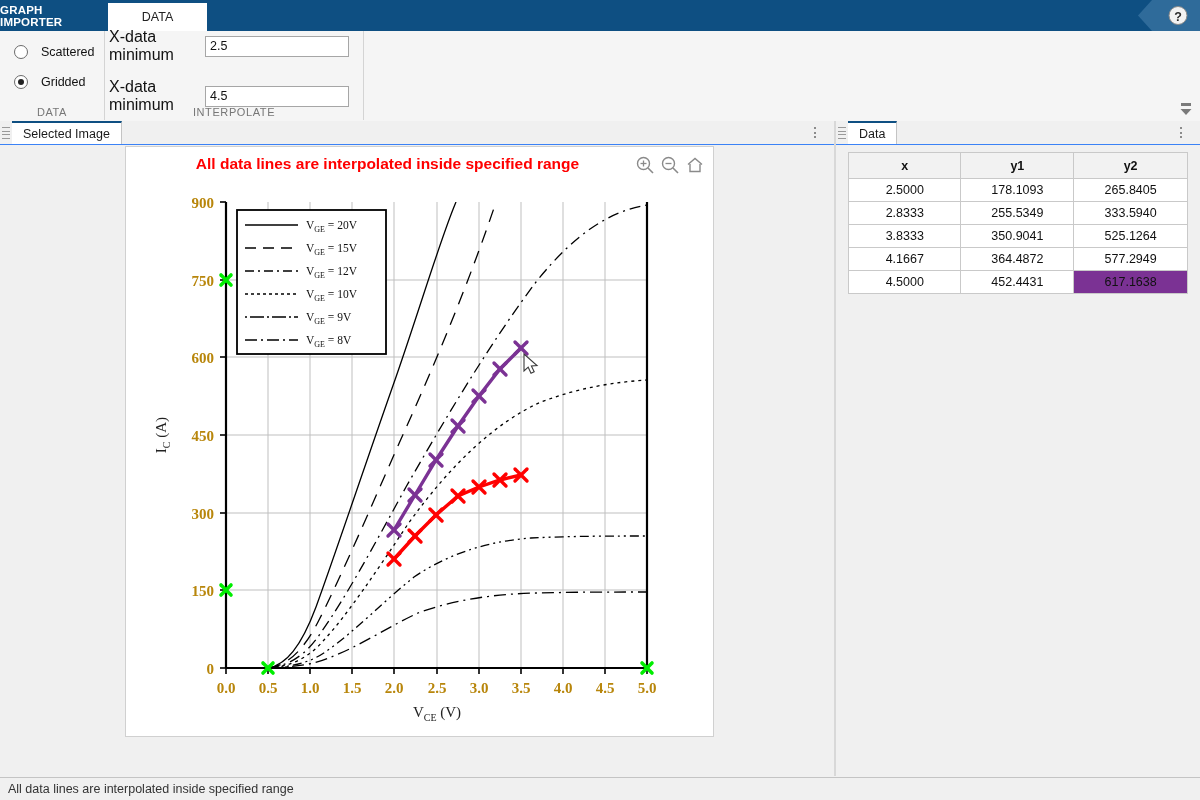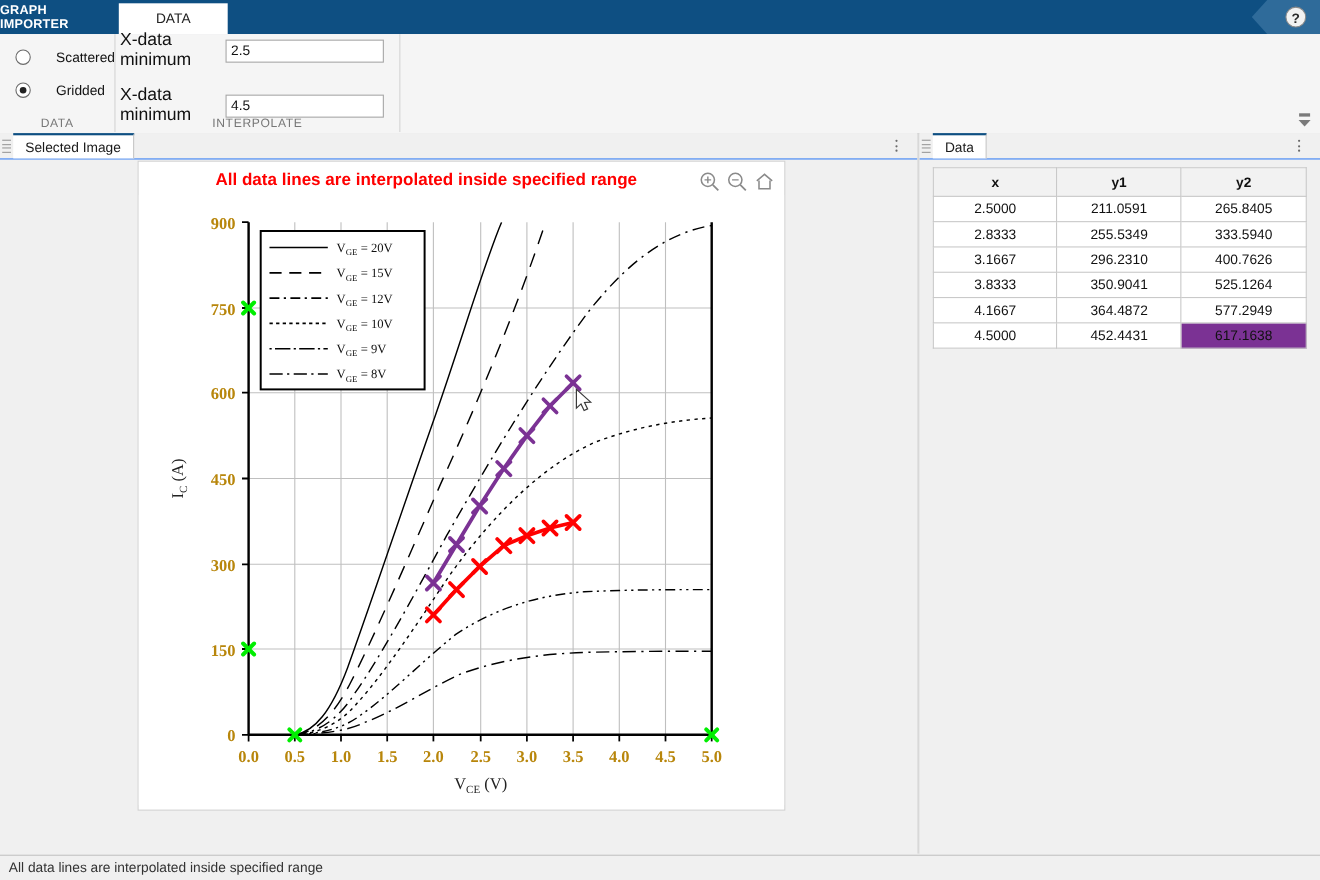--- a/index.html
+++ b/index.html
@@ -17,21 +17,21 @@
   #tab-data{position:absolute;left:108px;top:3px;width:99px;height:28px;background:#fff;
     display:flex;align-items:center;justify-content:center;font-size:12.5px;color:#222;}
   #help-chevron{position:absolute;right:0;top:0;width:68px;height:31px;}
   #help-chevron svg{display:block;}
   
   #ribbon-body{position:absolute;left:0;top:31px;width:1200px;height:90px;background:#f5f5f5;
     border-bottom:1px solid #c8c8c8;}
   #group-data{position:absolute;left:0;top:0;width:104px;height:89px;border-right:1px solid #d4d4d4;}
   #group-interp{position:absolute;left:105px;top:0;width:258px;height:89px;border-right:1px solid #d4d4d4;}
   .group-label{position:absolute;bottom:2px;width:100%;text-align:center;font-size:11px;color:#777;letter-spacing:.6px;}
-  .radio-row{position:absolute;display:flex;align-items:center;gap:23px;left:14px;}
+  .radio-row{position:absolute;display:flex;align-items:center;gap:13px;left:14px;}
   .radio-circle{width:14px;height:14px;border-radius:50%;border:1.4px solid #6b6b6b;background:#fff;
     box-sizing:border-box;position:relative;flex:0 0 auto;}
   .radio-circle.on::after{content:"";position:absolute;left:3px;top:3px;width:6px;height:6px;
     border-radius:50%;background:#222;}
   .radio-label{font-size:12.5px;color:#111;}
   .field-row{position:absolute;left:109px;display:flex;align-items:center;height:22px;}
   .field-label{width:96px;text-align:left;font-size:16px;color:#111;}
   .field-input{width:144px;height:21px;box-sizing:border-box;border:1px solid #a6a6a6;background:#fff;
     font-family:"Liberation Sans",sans-serif;font-size:12.5px;color:#111;padding:0 4px;outline:none;}
   #collapse-ribbon{position:absolute;right:5px;bottom:3px;width:18px;height:16px;}
@@ -393,32 +393,27 @@
     <thead>
       <tr>
         <th style="width:113px">x</th>
         <th style="width:113px">y1</th>
         <th style="width:114px">y2</th>
       </tr>
     </thead>
     <tbody>
       <tr>
           <td>2.5000</td>
-          <td>211.0591</td>
+          <td>178.1093</td>
           <td>265.8405</td>
         </tr>
       <tr>
           <td>2.8333</td>
           <td>255.5349</td>
           <td>333.5940</td>
-        </tr>
-      <tr>
-          <td>3.1667</td>
-          <td>296.2310</td>
-          <td>400.7626</td>
         </tr>
       <tr>
           <td>3.8333</td>
           <td>350.9041</td>
           <td>525.1264</td>
         </tr>
       <tr>
           <td>4.1667</td>
           <td>364.4872</td>
           <td>577.2949</td>

